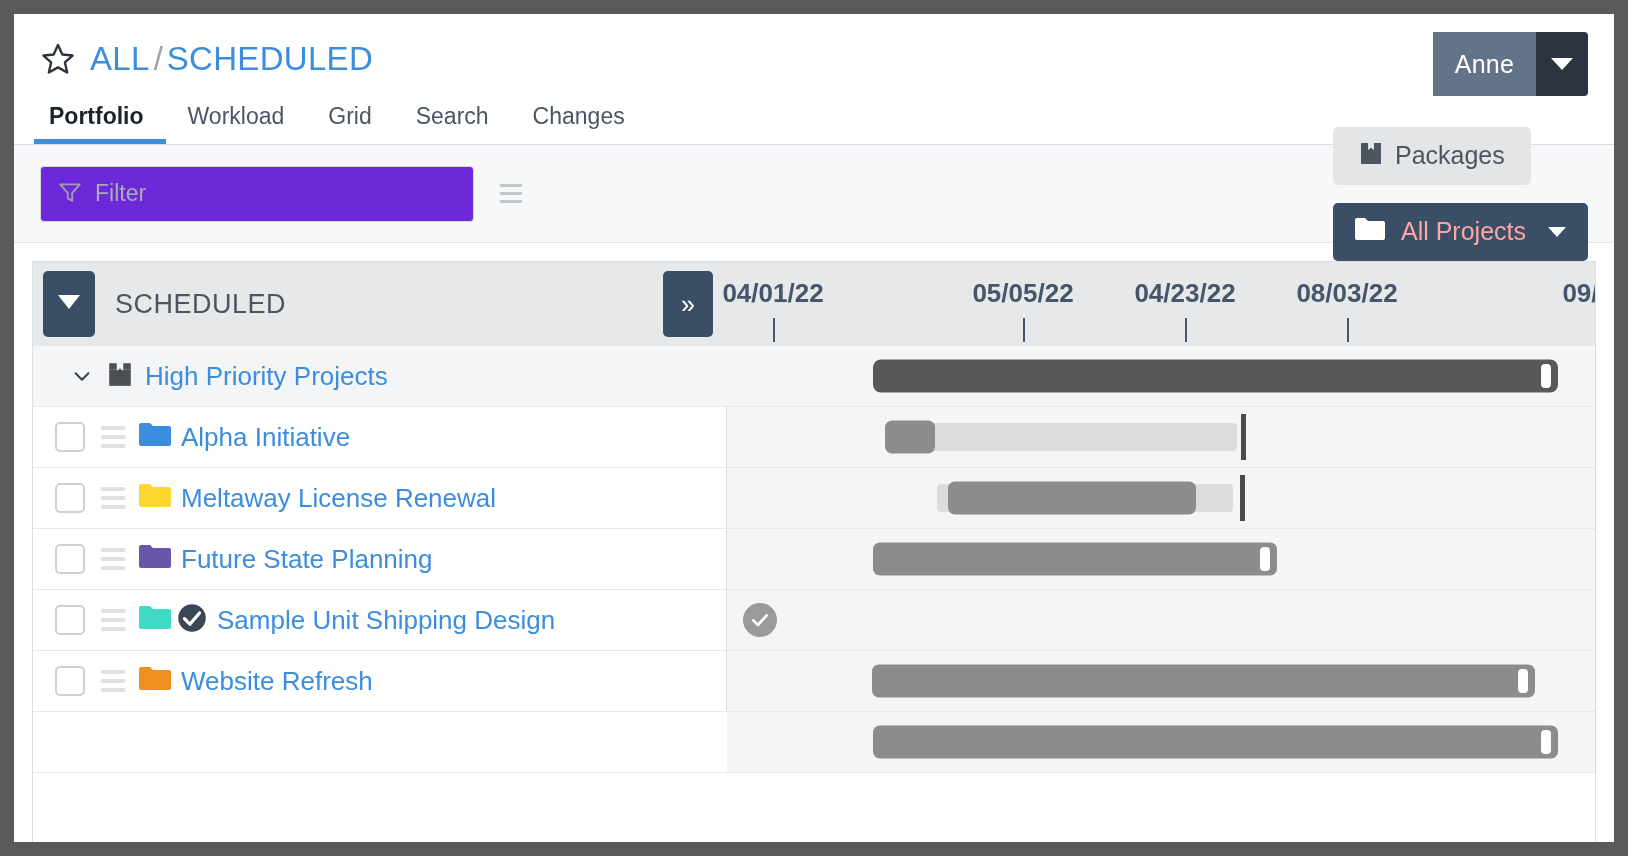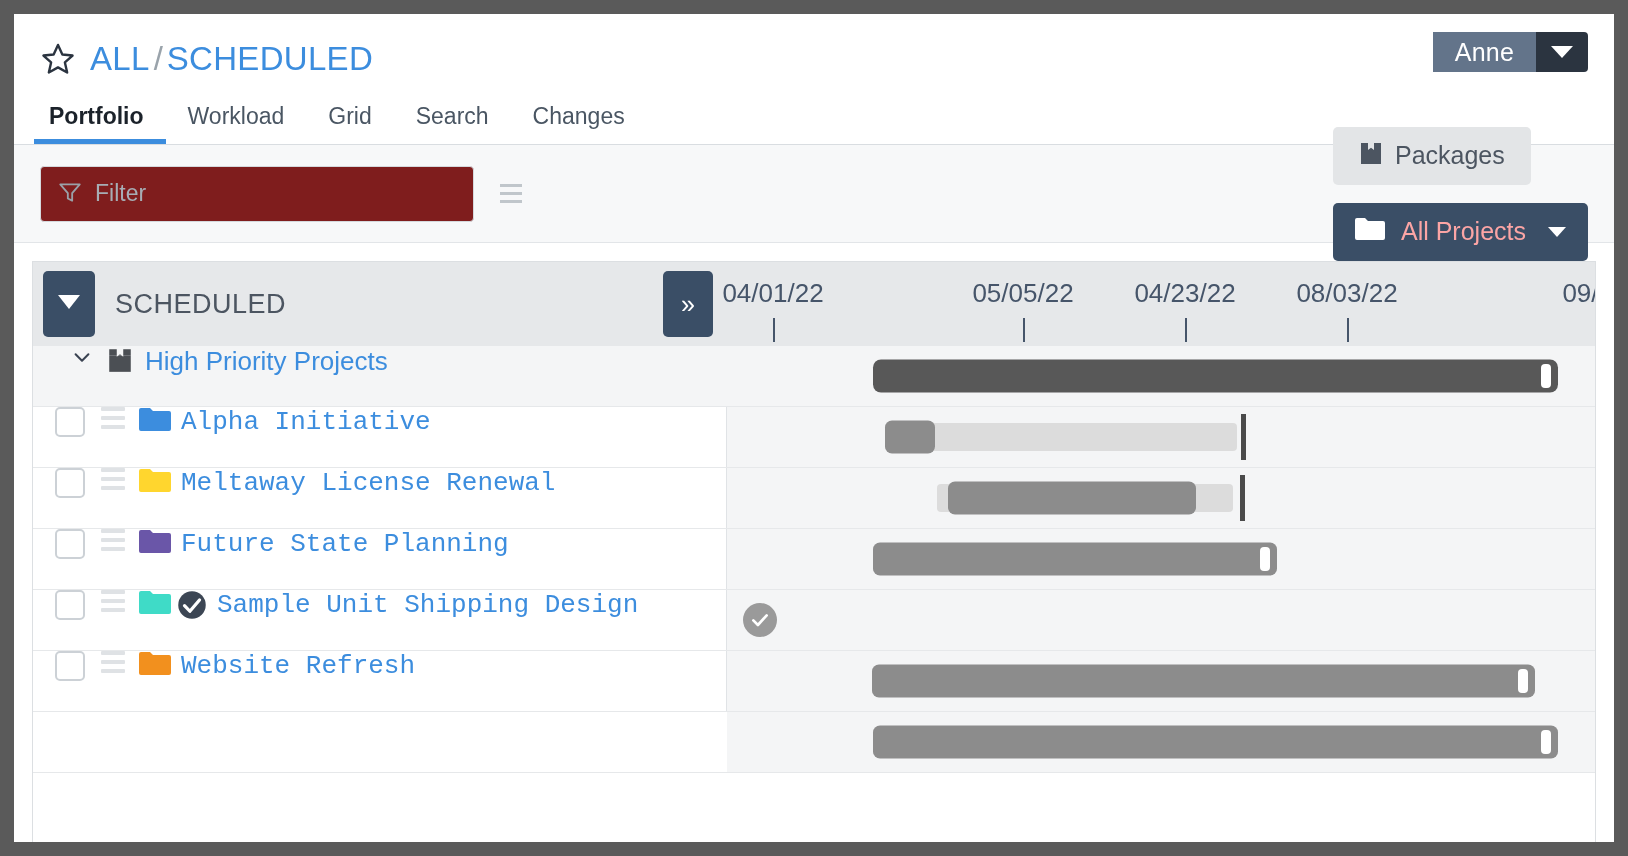--- a/index.html
+++ b/index.html
@@ -36,21 +36,21 @@
     color: #3c8dde;
     letter-spacing: .3px;
     font-weight: 400;
   }
   .crumb-sep { color: #9aa3ab; margin: 0 4px; font-size: 33px; }
 
   .user-btn {
     position: absolute;
     right: 26px; top: 18px;
     display: flex;
-    height: 40px;
+    height: 64px;
     border-radius: 4px;
     overflow: hidden;
     padding-left: 24px;
   }
   .user-name {
     background: #63748a;
     color: #ffffff;
     font-size: 25px;
     padding: 0 22px;
     display: flex; align-items: center;
@@ -98,21 +98,21 @@
     position: relative;
     height: 98px;
     background: #f7f8f9;
     border-bottom: 1px solid #e2e5e8;
     display: flex;
     align-items: center;
     padding: 0 26px;
   }
   .filter-box {
     width: 434px; height: 56px;
-    background: #7f1d1d;
+    background: #6d28d9;
     border: 1px solid #d5d9dd;
     border-radius: 4px;
     display: flex; align-items: center;
     padding: 0 16px;
     gap: 12px;
   }
   .filter-ph { color: #a7adb4; font-size: 23px; }
 
   .drag-hint {
     display: flex; align-items: center;
@@ -192,21 +192,21 @@
     width: 50px; height: 66px;
     background: #3a4e66;
     border-radius: 5px;
     color: #ffffff;
     font-size: 25px;
     display: flex; align-items: center; justify-content: center;
     cursor: pointer;
   }
   .timeline {
     position: absolute;
-    left: 694px; right: 0; top: 0; bottom: 0;
+    left: 694px; right: 0; top: 0; bottom: 0; font-weight: bold;
   }
   .tick-label {
     position: absolute;
     top: 16px;
     transform: translateX(-50%);
     font-size: 26px;
     color: #46556a;
     white-space: nowrap;
   }
   .tick-mark {
@@ -226,21 +226,21 @@
   }
   .row.group {
     background: #f4f5f6;
     height: 61px;
   }
   .row.item { background: #ffffff; }
   .row .left {
     width: 694px;
     height: 100%;
     display: flex;
-    align-items: flex-start;
+    align-items: center;
     flex: 0 0 auto;
     position: relative;
     z-index: 2;
   }
   .row.item .left { border-right: 1px solid #e0e3e6; }
   .row .track {
     position: absolute;
     left: 694px; right: 0; top: 0; bottom: 0;
     background: #f4f5f6;
   }
@@ -265,21 +265,21 @@
     background: #fff;
     flex: 0 0 auto;
     cursor: pointer;
   }
   .drag { display: flex; flex-direction: column; gap: 5px; margin-left: 16px; flex: 0 0 auto; cursor: grab; }
   .drag i { display: block; width: 24px; height: 4px; background: #dfe2e5; border-radius: 1px; }
   .folder { margin-left: 14px; flex: 0 0 auto; }
   .chk-badge { margin-left: 6px; flex: 0 0 auto; }
   .proj-name {
     font-size: 26px; color: #3c8dde;
-    margin-left: 10px; cursor: pointer; white-space: nowrap; font-family: Liberation Mono, monospace;
+    margin-left: 10px; cursor: pointer; white-space: nowrap;
   }
 
   
   .bar {
     position: absolute;
     top: 50%;
     transform: translateY(-50%);
     border-radius: 7px;
   }
   .bar.summary { background: #585858; height: 33px; border-radius: 8px; }

